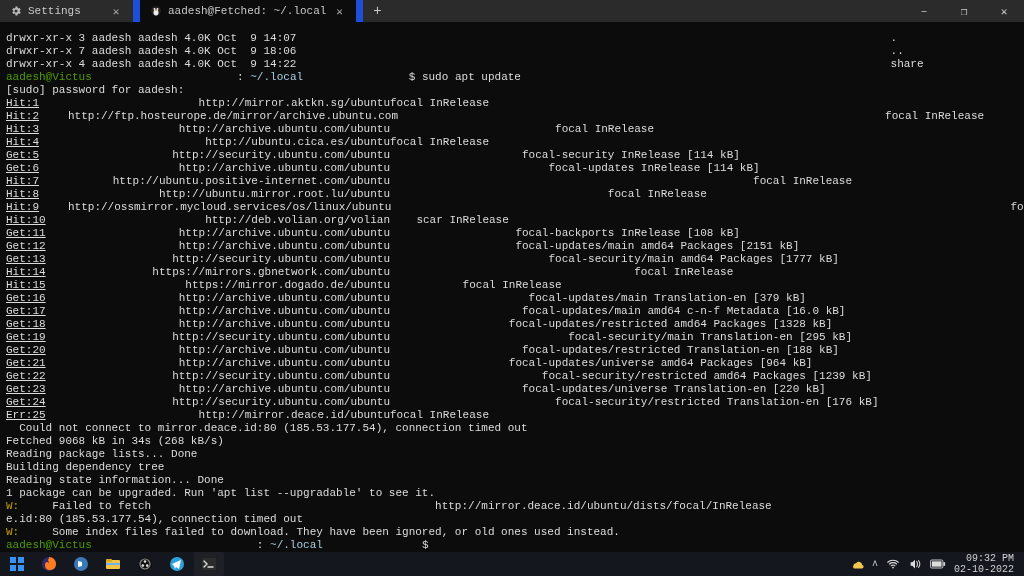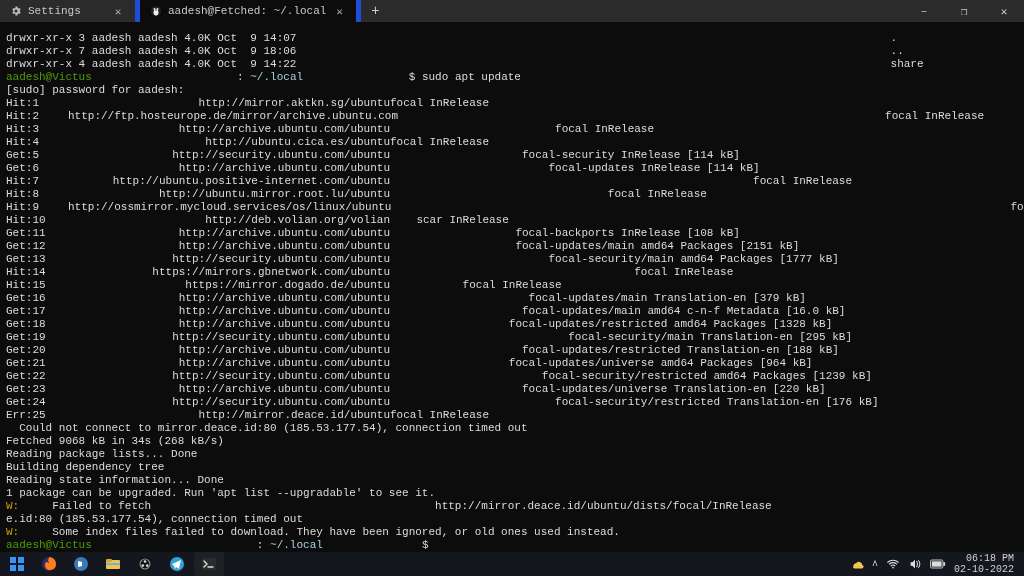--- a/index.html
+++ b/index.html
@@ -7,37 +7,37 @@
   .window {
     position: absolute; inset: 0; background: #0c0c0c; color: #cccccc;
     display: flex; flex-direction: column;
   }
   .titlebar {
     height: 22px; background: #2b2b2b; display: flex; align-items: stretch;
     font-size: 11px; color: #c8c8c8; user-select: none;
   }
   .tab {
     display: flex; align-items: center; padding: 0 10px; gap: 6px;
-    border-right: 5px solid #1d4ed8; min-width: 140px; position: relative;
+    border-right: 7px solid #1d4ed8; min-width: 140px; position: relative;
   }
   .tab.active { background: #0c0c0c; }
   .tab.inactive { background: #2b2b2b; }
   .tab .tab-icon { width: 12px; height: 12px; display:inline-flex; align-items:center; justify-content:center; }
   .tab .tab-label { flex: 1; white-space: nowrap; overflow: hidden; text-overflow: ellipsis; }
   .tab .tab-close { width: 14px; height: 14px; display:flex; align-items:center; justify-content:center; font-size:11px; color:#aaa; }
   .newtab { width: 28px; display:flex; align-items:center; justify-content:center; color:#ccc; font-size:14px; }
   .tb-spacer { flex: 1; }
   .winctrls { display:flex; }
   .winbtn { width: 40px; display:flex; align-items:center; justify-content:center; color:#ccc; }
   .terminal {
     flex:1; padding: 10px 6px 4px 6px; font-size: 11px; line-height: 13px;
     color: #dcdcdc; white-space: pre; overflow: hidden;
   }
   .line { display:block; white-space: pre; }
-  .col-a { display:inline-block; width: 62px; }   
+  .col-a { display:inline-block; width: 62px; text-decoration: underline; }   
   .col-b { display:inline-block; width: 322px; text-align: right; }  
   .ansi-green { color: #4e9a06; margin-top: 24px; }
   .ansi-yellow { color: #c4a000; }
   .ansi-cyan { color: #a7cfe0; }
 
   .taskbar {
     height: 24px; background: #14181e; display:flex; align-items:center;
     padding: 0 2px; gap: 2px; color:#d0d0d0; font-size: 10px;
   }
   .tbicon {
@@ -158,18 +158,18 @@
           </svg>
         </span>
       <span>
           <svg width="16" height="10" viewBox="0 0 18 10">
             <rect x="0.5" y="0.5" width="14" height="9" rx="1.5" fill="none" stroke="#ddd"></rect>
             <rect x="2" y="2" width="11" height="6" fill="#ddd"></rect>
             <rect x="15" y="3" width="2" height="4" fill="#ddd"></rect>
           </svg>
         </span>
       <div class="clock">
-        <div>06:18 PM</div>
+        <div>09:32 PM</div>
         <div>02-10-2022</div>
       </div>
     </div>
   </div>
 </div>
 
 </body></html>

